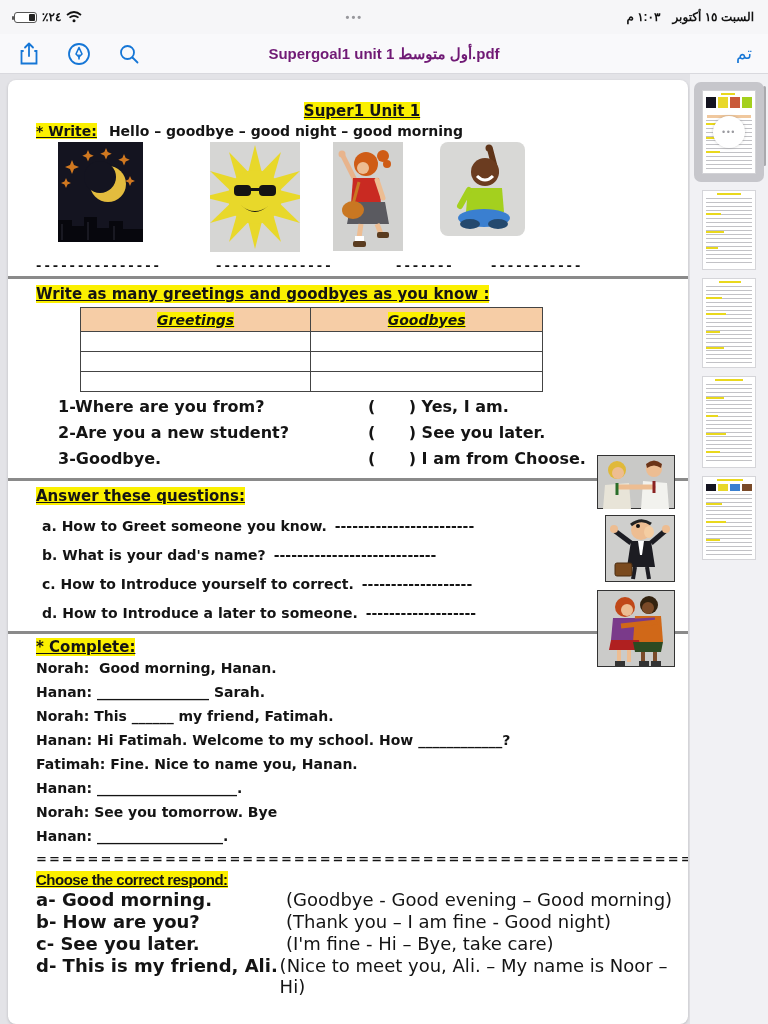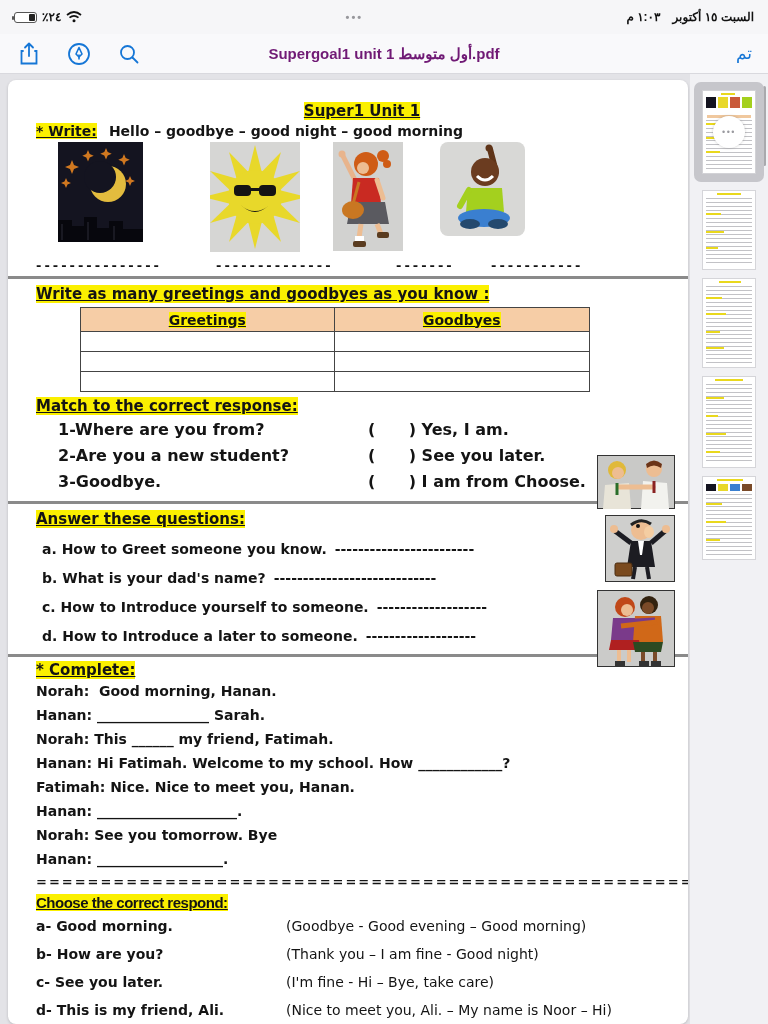--- a/index.html
+++ b/index.html
@@ -42,40 +42,40 @@
   .img-night { left:22px; } .img-sun { left:174px; } .img-girl { left:297px; } .img-boy { left:404px; }
 
   .ws-dashes { margin-top:2px; height:14px; position:relative; font-weight:bold; font-size:13px; letter-spacing:3px; }
   .ws-dashes span { position:absolute; top:0; }
   .d0 { left:0; } .d1 { left:180px; } .d2 { left:360px; } .d3 { left:455px; }
 
   .divider { border-top:3px solid #8a8a8a; margin:4px 0 0 -28px; width:680px; }
 
   .ws-heading { margin-top:6px; font-size:15px; font-weight:bold; }
 
-  table.greet { border-collapse:collapse; margin:4px 0 0 44px; width:510px; }
+  table.greet { border-collapse:collapse; margin:4px 0 0 44px; width:463px;font-style:italic; }
   table.greet th, table.greet td { border:1px solid #444; }
   table.greet th { background:#f6cda6; height:24px; font-size:14px; font-weight:bold; text-align:center; }
   table.greet td { height:20px; }
 
   .match-block { margin-top:5px; }
   .match-row { display:flex; margin:3px 0 0 22px; font-size:16px; font-weight:bold; height:23px; }
   .match-row .mq { width:310px; }
 
   .ans-block { margin-top:6px; }
   .ans-row { margin:0 0 0 6px; height:29px; font-size:14px; font-weight:bold; display:flex; gap:8px; align-items:center; }
 
   .side-img { position:absolute; }
   .si-1 { left:589px; top:375px; } .si-2 { left:597px; top:435px; } .si-3 { left:589px; top:510px; }
 
   .dlg-line { font-size:14px; font-weight:bold; line-height:24px; }
   .eq-row { margin-top:3px; font-size:13px; font-weight:bold; letter-spacing:2px; white-space:nowrap; }
 
   .choose-head { font-family:"Liberation Sans", sans-serif; letter-spacing:-0.5px; font-weight:800; }
-  .choose-row { display:flex; margin-top:6px; font-size:14px; height:22px; }
+  .choose-row { display:flex; margin-top:0; font-size:18px; height:22px; }
   .choose-row .cq { width:250px; font-weight:bold; }
   .choose-row .ca { font-weight:500; }
 
   
   .sidebar { position:absolute; right:0; top:0; width:78px; height:960px; background:#f1f1f4; padding-top:8px; }
   .scrollbar { position:absolute; right:2px; top:12px; width:3px; height:80px; background:#a9a9ad; border-radius:2px; }
   .thumb-selected { position:relative; width:70px; height:100px; margin:0 auto; background:#c6c6cb; border-radius:7px;
                     display:flex; align-items:center; justify-content:center; cursor:pointer; }
   .mini-page { position:relative; width:54px; height:84px; background:#fff; border:1px solid #d2d2d6; overflow:hidden; }
   .mini-row { position:absolute; left:3px; right:3px; display:flex; gap:2px; }
@@ -267,23 +267,20 @@
             <td></td>
             <td></td>
           </tr>
       <tr>
             <td></td>
             <td></td>
           </tr>
     </tbody>
       </table>
 
-    <div class="ws-heading" style="margin-top:5px;">
-      <span class="hl u">Match to the correct response:</span>
-    </div>
 
     <div class="match-block">
       <div class="match-row">
         <span class="mq">1-Where are you from?</span>
         <span class="pre">(      ) Yes, I am.</span>
       </div>
       <div class="match-row">
         <span class="mq">2-Are you a new student?</span>
         <span class="pre">(      ) See you later.</span>
       </div>
@@ -302,41 +299,41 @@
     <div class="ans-block">
       <div class="ans-row">
         <span>a. How to Greet someone you know.</span>
         <span>------------------------</span>
       </div>
       <div class="ans-row">
         <span>b. What is your dad's name?</span>
         <span>----------------------------</span>
       </div>
       <div class="ans-row">
-        <span>c. How to Introduce yourself to someone.</span>
+        <span>c. How to Introduce yourself to correct.</span>
         <span>-------------------</span>
       </div>
       <div class="ans-row">
         <span>d. How to Introduce a later to someone.</span>
         <span>-------------------</span>
       </div>
     </div>
 
     <div class="divider"></div>
 
     <div class="ws-heading" style="margin-top:4px;">
       <span class="hl u">* Complete:</span>
     </div>
 
     <div>
       <div class="dlg-line pre">Norah:  Good morning, Hanan.</div>
       <div class="dlg-line pre">Hanan: ________________ Sarah.</div>
       <div class="dlg-line pre">Norah: This ______ my friend, Fatimah.</div>
       <div class="dlg-line pre">Hanan: Hi Fatimah. Welcome to my school. How ____________?</div>
-      <div class="dlg-line pre">Fatimah: Nice. Nice to meet you, Hanan.</div>
+      <div class="dlg-line pre">Fatimah: Fine. Nice to name you, Hanan.</div>
       <div class="dlg-line pre">Hanan: ____________________.</div>
       <div class="dlg-line pre">Norah: See you tomorrow. Bye</div>
       <div class="dlg-line pre">Hanan: __________________.</div>
     </div>
 
     <div class="eq-row">=========================================================</div>
 
     <div class="ws-heading" style="margin-top:5px;text-decoration:underline;">
       <span class="hl u choose-head">Choose the correct respond:</span>
     </div>

